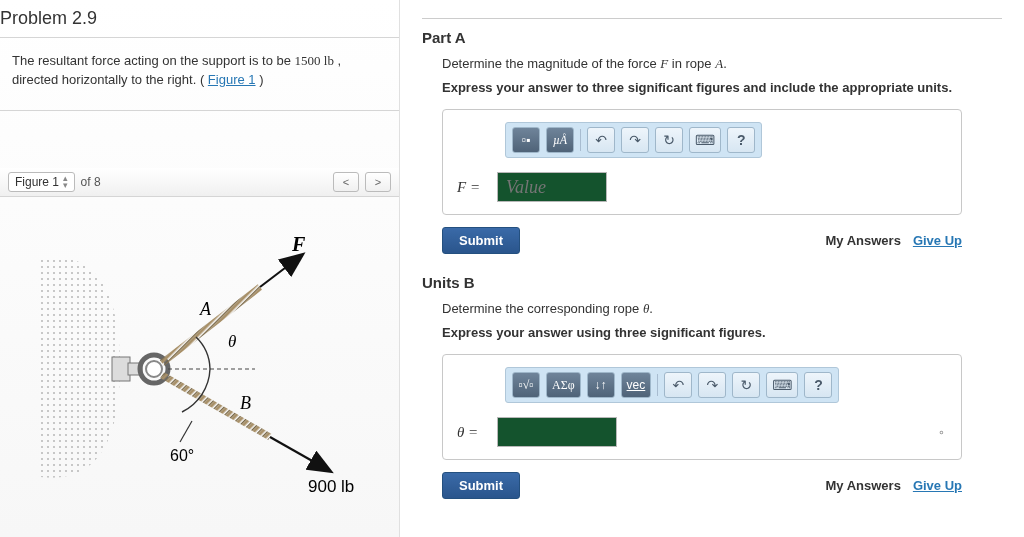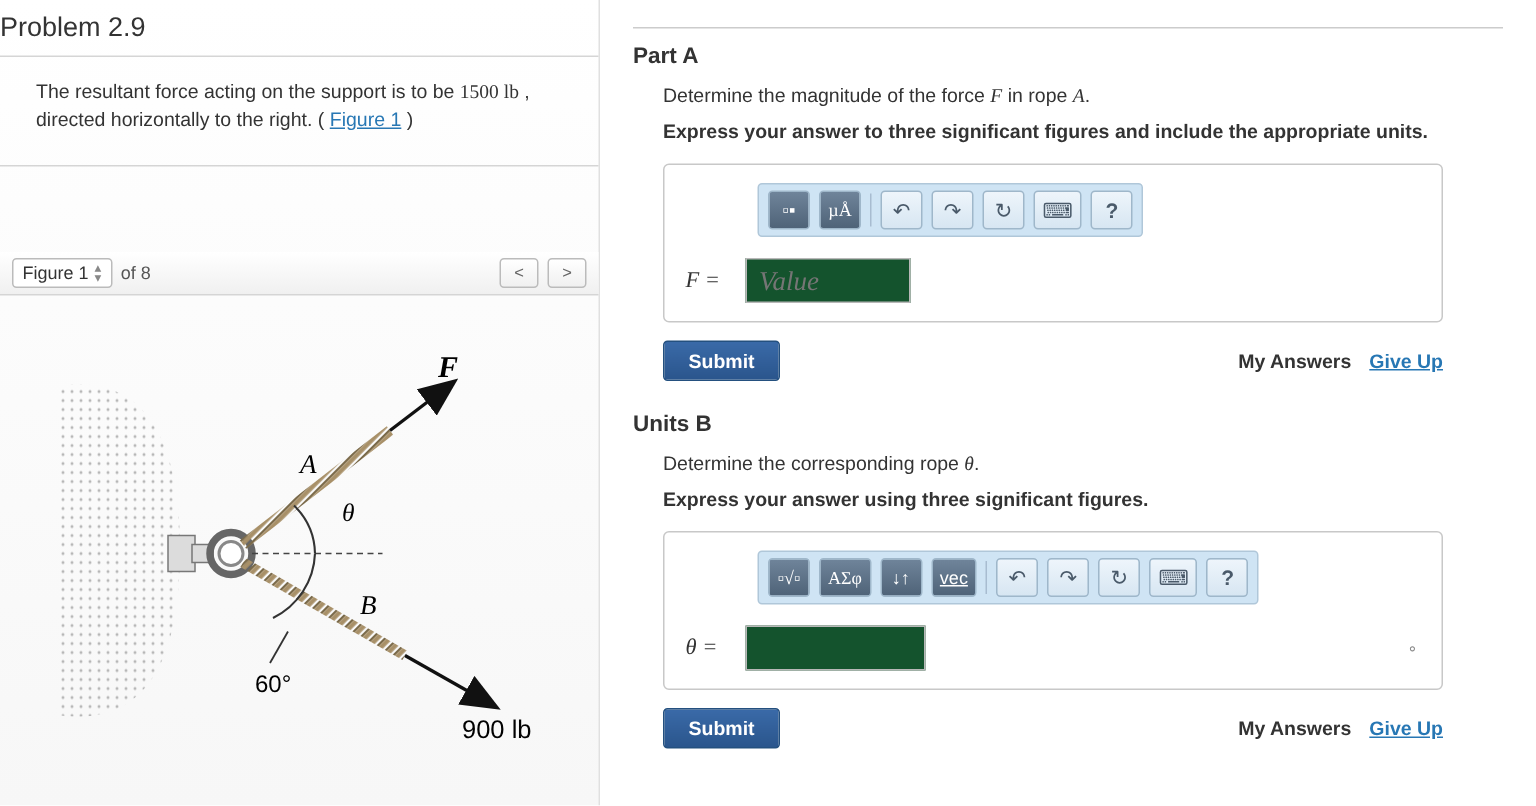--- a/index.html
+++ b/index.html
@@ -21,21 +21,21 @@
     display: flex;
     flex-direction: column;
   }
   .problem-title {
     font-size: 18px;
     font-weight: normal;
     padding: 8px 10px 8px 0;
     border-bottom: 1px solid #d5d5d5;
   }
   .problem-desc {
-    padding: 14px 12px 20px 24px;
+    padding: 14px 12px 20px 12px;
     border-bottom: 1px solid #d5d5d5;
     line-height: 1.45;
     font-size: 13px;
   }
   .problem-desc .serif-var { font-family: Georgia, 'Times New Roman', serif; }
   .figure-link { color: #2777b4; text-decoration: underline; cursor: pointer; }
 
   .figure-header {
     display: flex;
     align-items: center;
@@ -297,21 +297,21 @@
 
   <div class="part-title">Part A</div>
   <div class="prompt">
     <span>Determine the magnitude of the force </span><span class="mathvar">F</span><span> in rope </span><span class="mathvar">A</span><span>.</span>
   </div>
   <div class="instruct">Express your answer to three significant figures and include the appropriate units.</div>
 
   <div class="answer-block">
     <div class="toolbar">
       <span class="tool-btn">▫▪</span>
-      <span class="tool-btn" style="">µÅ</span>
+      <span class="tool-btn" style="font-style:italic;">µÅ</span>
       <span class="tool-sep"></span>
       <span class="tool-btn light">↶</span>
       <span class="tool-btn light">↷</span>
       <span class="tool-btn light">↻</span>
       <span class="tool-btn light">⌨</span>
       <span class="tool-btn light" style="font-weight:bold;">?</span>
     </div>
     <div class="answer-row">
       <span class="eq-label">F =</span>
       <input class="value-input" placeholder="Value" style="">

